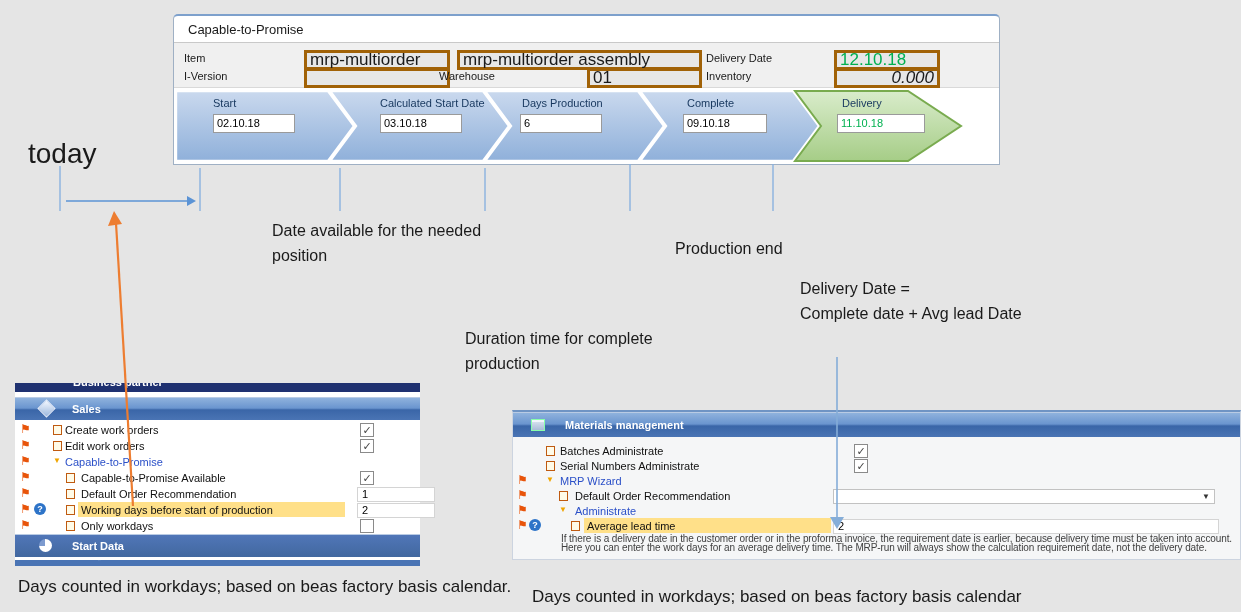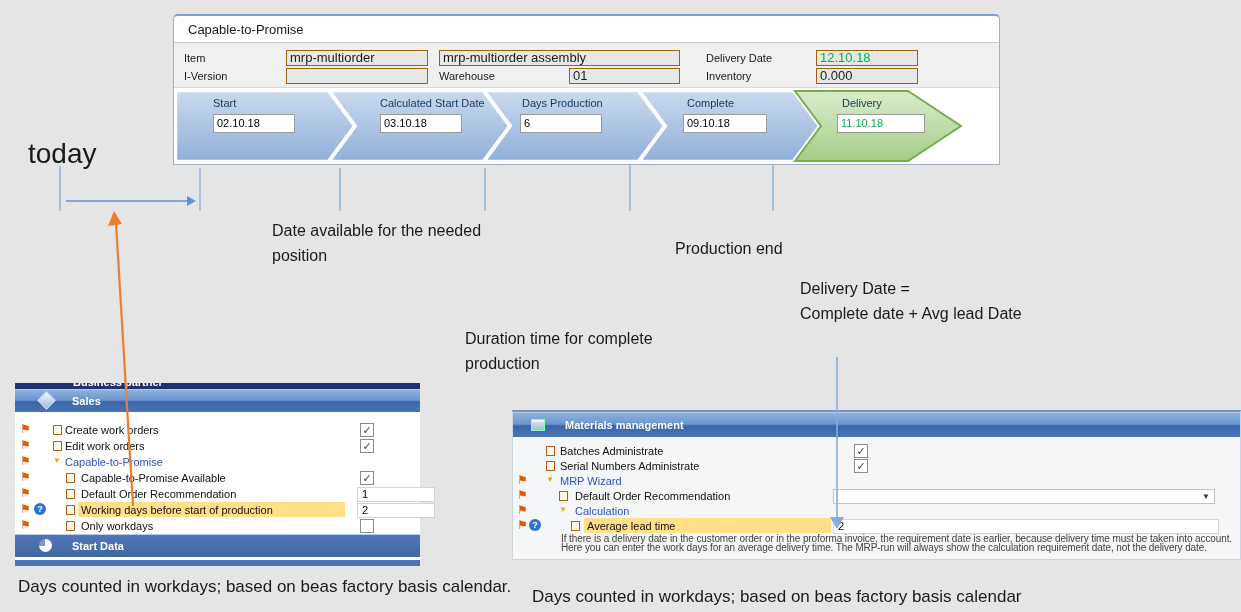--- a/index.html
+++ b/index.html
@@ -8,24 +8,24 @@
   .abs{position:absolute;}
 
   
   .ctp-window{left:173px;top:14px;width:827px;height:151px;background:#fff;
               border:1px solid #9fb0c4;border-top:2px solid #7da0cc;
               border-radius:5px 5px 0 0;box-sizing:border-box;}
   .ctp-title{position:absolute;left:14px;top:6px;font-size:13px;color:#1a1a1a;}
   .ctp-form{position:absolute;left:0;top:26px;width:100%;height:46px;
             background:#f0f0f0;border-top:1px solid #c9c9c9;border-bottom:1px solid #d9d9d9;box-sizing:border-box;}
   .flabel{position:absolute;font-size:11px;color:#1a1a1a;line-height:14px;}
-  .ffield{position:absolute;height:14px;background:#e7e7e7;border:1px solid #a16207;
-          font-size:13px;line-height:14px;padding:0 3px;color:#1a1a1a;box-sizing:content-box;}
+  .ffield{position:absolute;height:14px;background:#e7e7e7;border:3px solid #a16207;
+          font-size:17px;line-height:14px;padding:0 3px;color:#1a1a1a;box-sizing:content-box;margin-left:18px;}
   .ffield.green{color:#00b050;}
-  .ffield.num{}
+  .ffield.num{text-align:right;font-style:italic;}
 
   
   .chev-band{left:175px;top:90px;width:792px;height:72px;}
   .chev-cell{top:0;height:72px;}
   .chev-label{position:absolute;top:7px;font-size:11px;color:#17375e;white-space:nowrap;}
   .chev-input{position:absolute;top:24px;height:15px;background:#fff;border:1px solid #9a9a9a;
               font-size:11px;line-height:15px;padding:1px 3px;color:#000;}
   .chev-input.green{color:#00b050;}
 
   
@@ -157,21 +157,21 @@
     <div>production</div>
   </div>
 
   <div class="abs caption" style="left:18px;top:577px">Days counted in workdays; based on beas factory basis calendar.</div>
   <div class="abs caption" style="left:532px;top:587px">Days counted in workdays; based on beas factory basis calendar</div>
 
   <div class="panel abs" style="left:15px;top:383px;width:405px;height:183px">
     <div class="clip-bar" style="top:0">
       <span>Business partner</span>
     </div>
-    <div class="panel-header" style="top:6px">
+    <div class="panel-header" style="top:14px">
       <span class="hicon tag-ico" style="left:25px"></span>
       <span class="ph-label" style="left:57px">Sales</span>
     </div>
     <div id="sales-rows">
         <div class="crow" style="top: 39px;">
           <div class="flag" style="left: 5px;">⚑</div>
           <div class="sqico" style="left: 38px;"></div>
           <div class="rlabel" style="left: 50px;">Create work orders</div>
           <div class="cbx" style="left: 345px;">✓</div>
         </div>
@@ -247,21 +247,21 @@
           <div class="flag" style="left: 4px;">⚑</div>
           <div class="sqico" style="left: 46px;"></div>
           <div class="rlabel" style="left: 62px;">Default Order Recommendation</div>
           <div class="ddl" style="left: 320px; width: 380px;">
             <span class="dda">▼</span>
           </div>
         </div>
         <div class="crow" style="top: 91px;">
           <div class="flag" style="left: 4px;">⚑</div>
           <div class="tri" style="left: 46px;">▼</div>
-          <div class="rlabel grp" style="left: 62px;">Calculation</div>
+          <div class="rlabel grp" style="left: 62px;">Administrate</div>
         </div>
         <div class="crow" style="top: 106px;">
           <div class="hlband" style="left: 71px; width: 247px;"></div>
           <div class="flag" style="left: 4px;">⚑</div>
           <div class="helpico" style="left: 16px;">?</div>
           <div class="sqico" style="left: 58px;"></div>
           <div class="rlabel" style="left: 74px;">Average lead time</div>
           <div class="vfield" style="left: 320px; width: 376px;">2</div>
         </div>
       </div>

